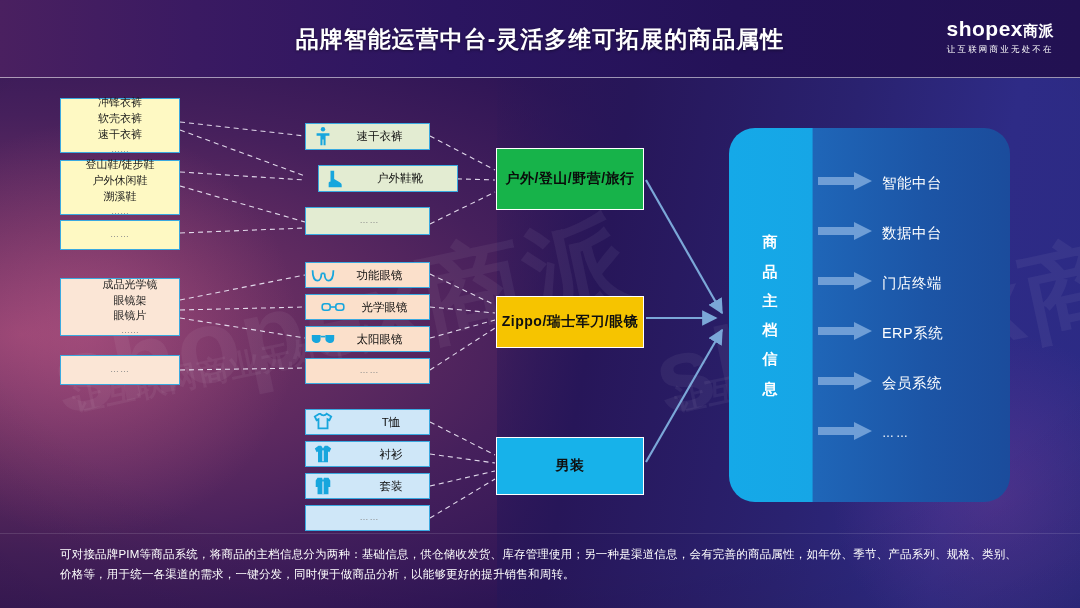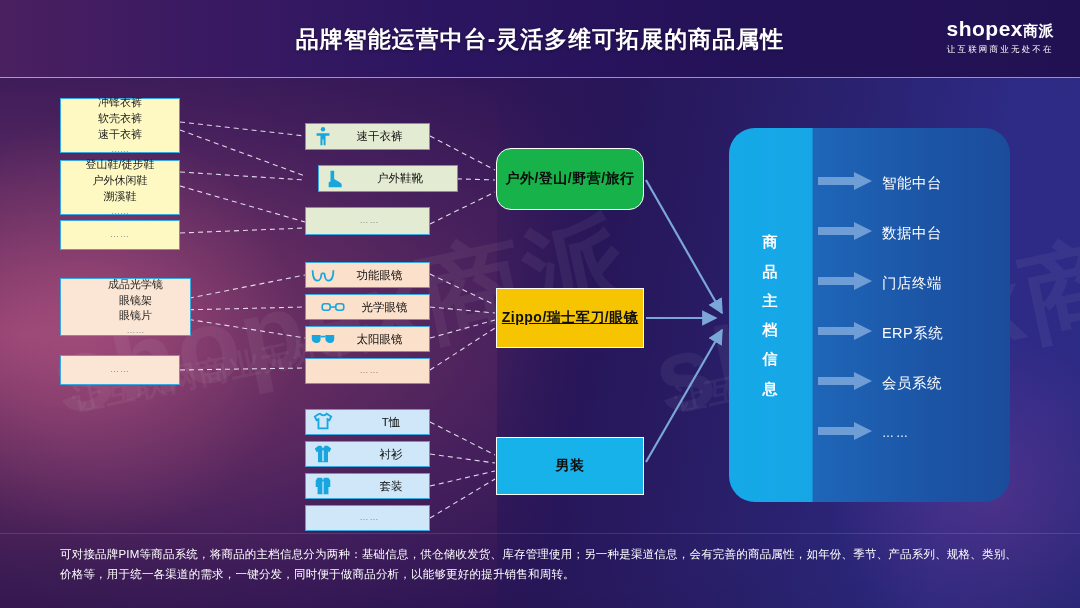--- a/index.html
+++ b/index.html
@@ -85,21 +85,21 @@
   .ic { width:26px; height:26px; flex:0 0 26px; display:flex; align-items:center; justify-content:center; }
   .ic svg { display:block; }
   .box-m .lbl { flex:1; text-align:center; font-size:11.5px; color:#101010; padding-right:6px; }
 
   
   .cat {
     position:absolute; border:1px solid #ffffff;
     display:flex; align-items:center; justify-content:center;
     font-size:14px; font-weight:bold; color:#101010; letter-spacing:.5px;
   }
-  .cat.green  { background:#17b34a; color:#0a0a0a;border-radius:15px; }
+  .cat.green  { background:#17b34a; color:#0a0a0a; }
   .cat.yellow { background:#f6c400; }
   .cat.cyan   { background:#17b2ea; }
 
   
   .panel {
     position:absolute; left:729px; top:128px; width:281px; height:374px;
     border-radius:26px; overflow:hidden;
     background:linear-gradient(90deg,#15a9e8 0%,#16a6e6 29.5%,#1f66b8 30%,#1c55a6 70%,#1b4c9c 100%);
   }
   .panel-left {
@@ -223,21 +223,21 @@
     <div>
       <div>登山鞋/徒步鞋</div>
       <div>户外休闲鞋</div>
       <div>溯溪鞋</div>
       <div style="color:#8a8a8a;font-size:9px;">……</div>
     </div>
   </div>
 
   <div class="box box-l box-dots" style="left:60px;  top:220px; width:120px; height:30px;">……</div>
 
-  <div class="box box-l pink" style="left:60px;  top:278px; width:131px; height:58px;padding-left:20px;">
+  <div class="box box-l pink" style="left:60px;  top:278px; width:120px; height:58px;padding-left:20px;">
     <div>
       <div>成品光学镜</div>
       <div>眼镜架</div>
       <div>眼镜片</div>
       <div style="color:#8a8a8a;font-size:9px;">……</div>
     </div>
   </div>
 
   <div class="box box-l pink box-dots" style="left:60px; top:355px; width:120px; height:30px;">……</div>
 
@@ -322,21 +322,21 @@
         <path d="M6 2 h5 l1 3 1-3 h5 l2 3 v7 h-2 v8 H6 v-8 H4 V5z"></path>
         <rect x="11.3" y="6" width="1.4" height="14" fill="#cfe7f8"></rect>
       </svg>
     </span>
     <span class="lbl">套装</span>
   </div>
 
   <div class="box box-m blue box-dots" style="left:305px; top:505px; width:125px; height:26px;">……</div>
 
   <div class="cat green" style="left:496px; top:148px; width:148px; height:62px;">户外/登山/野营/旅行</div>
-  <div class="cat yellow" style="left:496px; top:288px; width:148px; height:60px;text-decoration:underline;">Zippo/瑞士军刀/眼镜</div>
+  <div class="cat yellow" style="left:496px; top:296px; width:148px; height:52px;">Zippo/瑞士军刀/眼镜</div>
   <div class="cat cyan" style="left:496px; top:437px; width:148px; height:58px;">男装</div>
 
   <div class="panel">
     <div class="panel-left">
       <div class="panel-vtext">
         <div>商</div>
         <div>品</div>
         <div>主</div>
         <div>档</div>
         <div>信</div>

